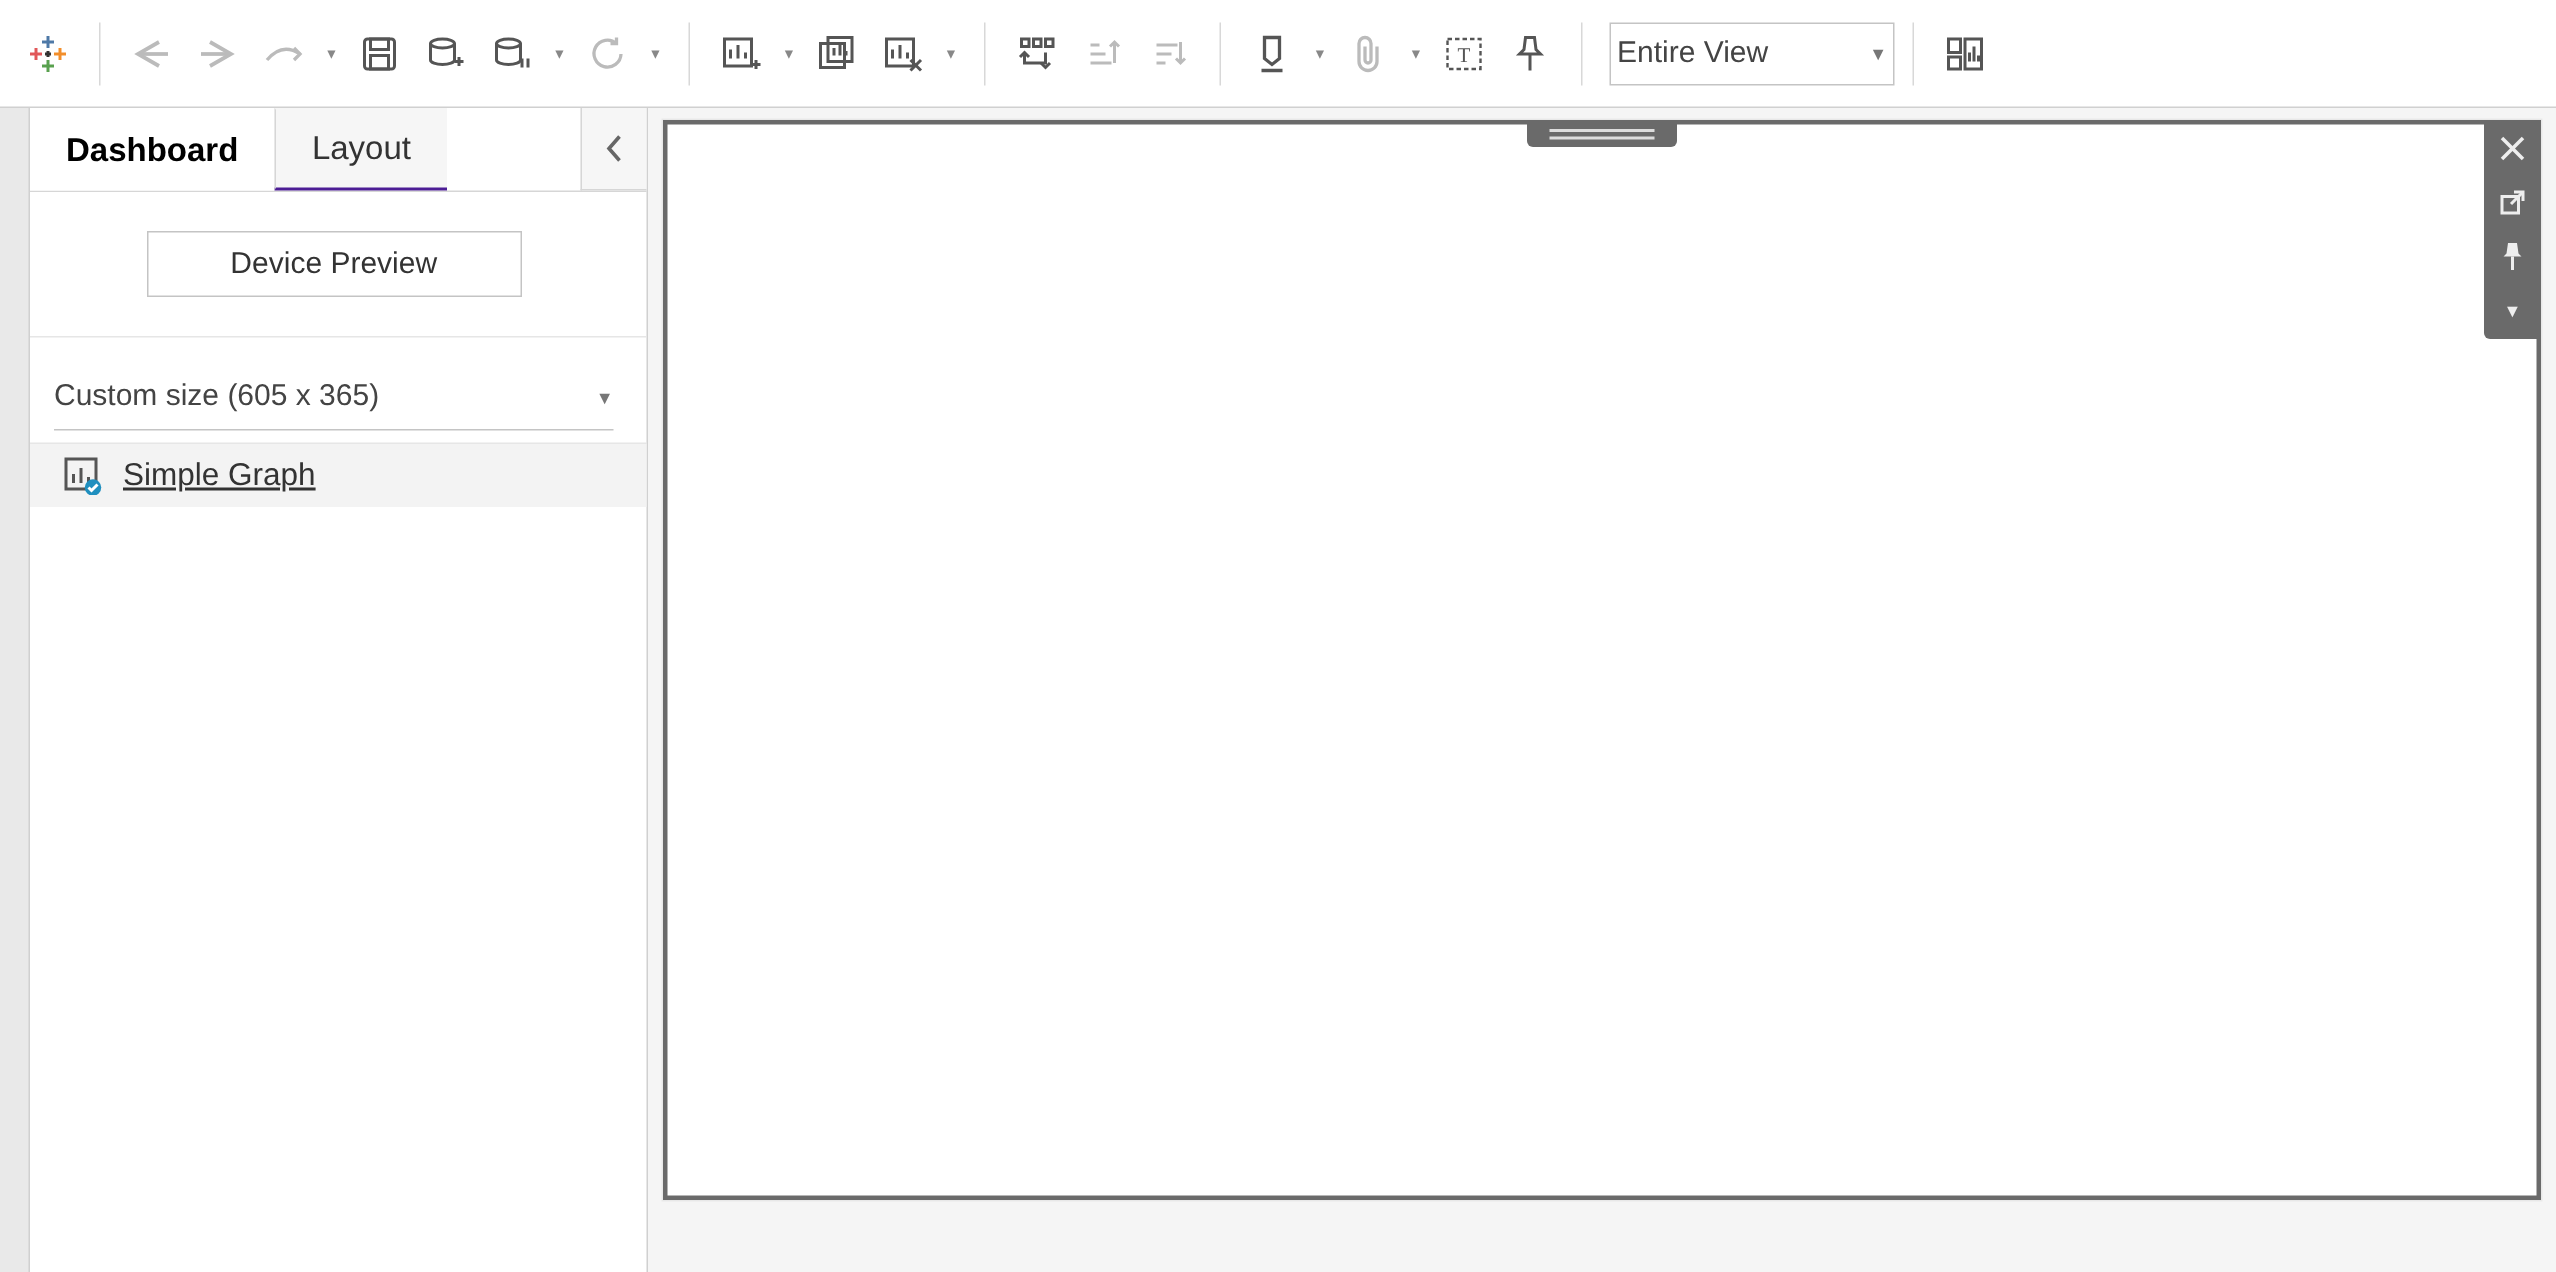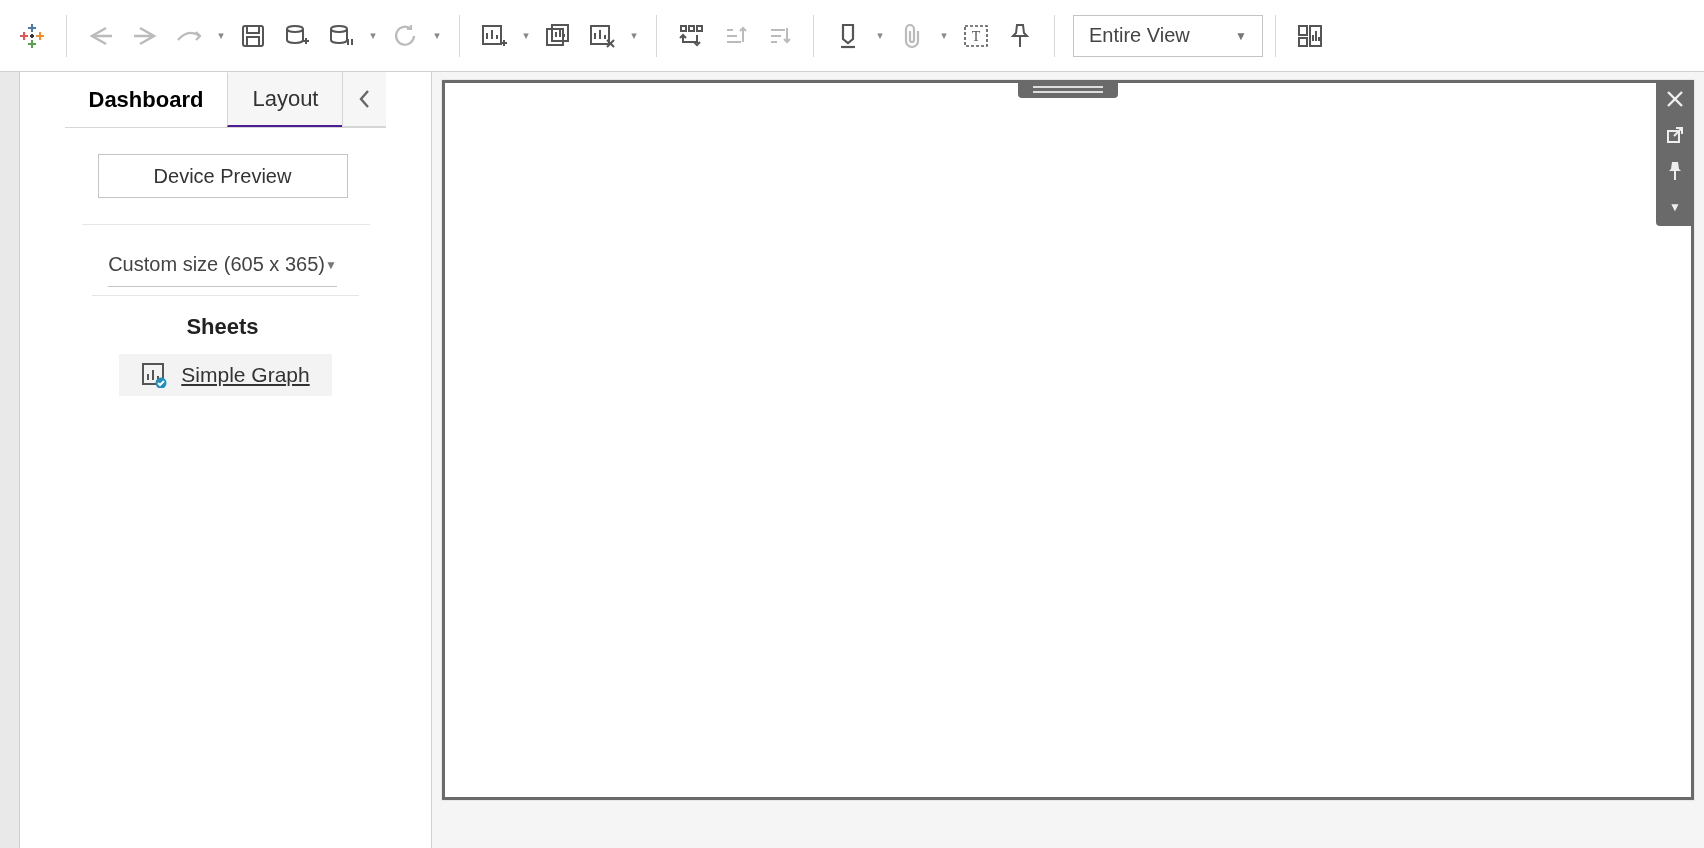--- a/index.html
+++ b/index.html
@@ -42,21 +42,21 @@
   .tb-btn svg { display:block; }
   .tb-dd {
     display:inline-flex;align-items:center;justify-content:center;
     width:20px;height:44px;color:#888;cursor:pointer;font-size:11px;
   }
   .fit-select {
     height: 42px;
     border: 1px solid #c4c4c4;
     background:#fff;
     display:flex;align-items:center;justify-content:space-between;
-    padding: 0 15px;
+    padding: 0 4px;
     min-width: 190px;
     font-size: 20px;
     color:#444;
     gap:20px;
     cursor:pointer;
     margin-left:6px;
   }
 
   
   .main {
@@ -65,21 +65,21 @@
   }
   .leftbar {
     width: 20px;
     background: #e9e9e9;
     border-right: 1px solid #d0d0d0;
   }
   .sidepanel {
     width: 412px;
     background: #fff;
     border-right: 1px solid #d0d0d0;
-    display:flex;flex-direction:column;align-items:center;
+    display:flex;flex-direction:column;
   }
   .tabs {
     display:flex;
     align-items:stretch;
     height:56px;
     border-bottom:1px solid #d6d6d6;
   }
   .tab {
     display:flex;align-items:center;justify-content:center;
     padding: 0 24px;
@@ -387,23 +387,20 @@
       <button class="device-btn">Device Preview</button>
     </div>
 
     <div class="section">
       <div class="size-select">
         <span>Custom size (605 x 365)</span>
         <span style="font-size:12px;color:#777;">▼</span>
       </div>
     </div>
 
-    <div class="section" style="border-bottom:none;padding-bottom:4px;">
-      <div class="section-title">Sheets</div>
-    </div>
     <div class="sheets-list">
       <div class="sheet-item">
         <span class="sheet-icon">
           <svg width="26" height="26" viewBox="0 0 26 26">
             <rect x="2" y="2" width="20" height="20" fill="none" stroke="#555" stroke-width="2"></rect>
             <line x1="7" y1="18" x2="7" y2="12" stroke="#555" stroke-width="2"></line>
             <line x1="12" y1="18" x2="12" y2="8" stroke="#555" stroke-width="2"></line>
             <line x1="17" y1="18" x2="17" y2="14" stroke="#555" stroke-width="2"></line>
             <circle cx="20" cy="21" r="5.5" fill="#1f8fbf"></circle>
             <path d="M17 21 l2 2 l4 -4" stroke="#fff" stroke-width="2" fill="none"></path>

